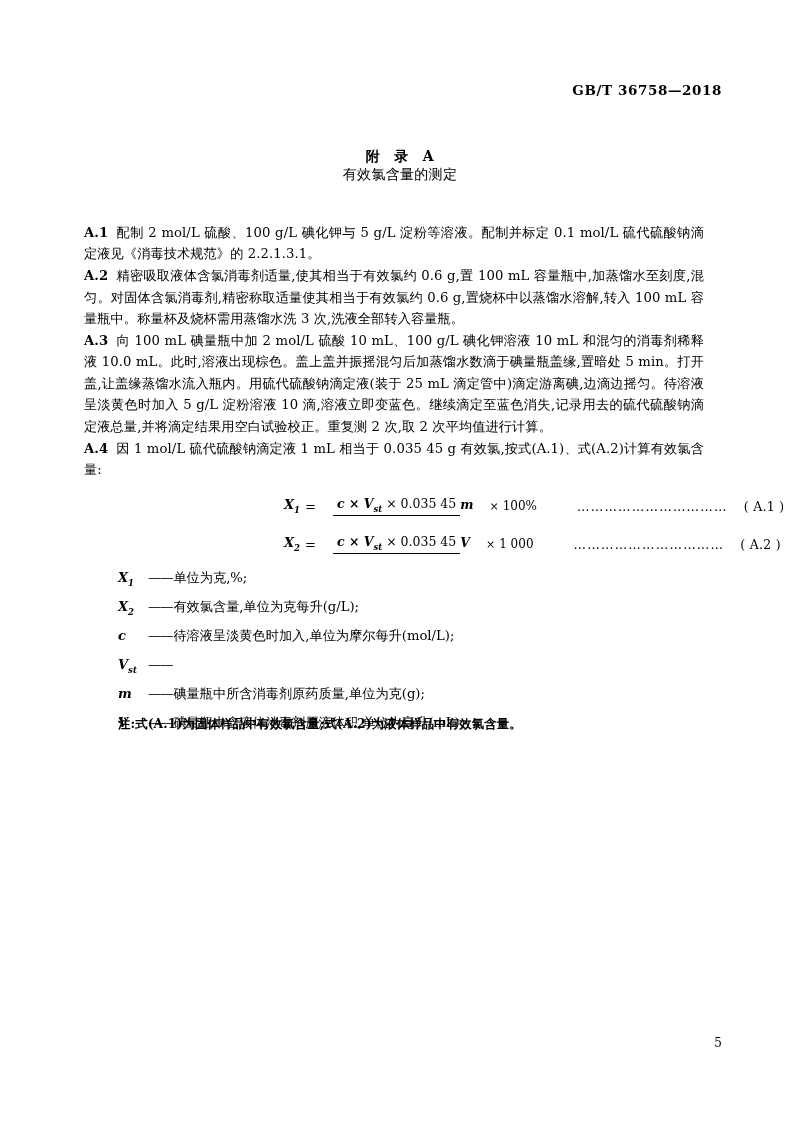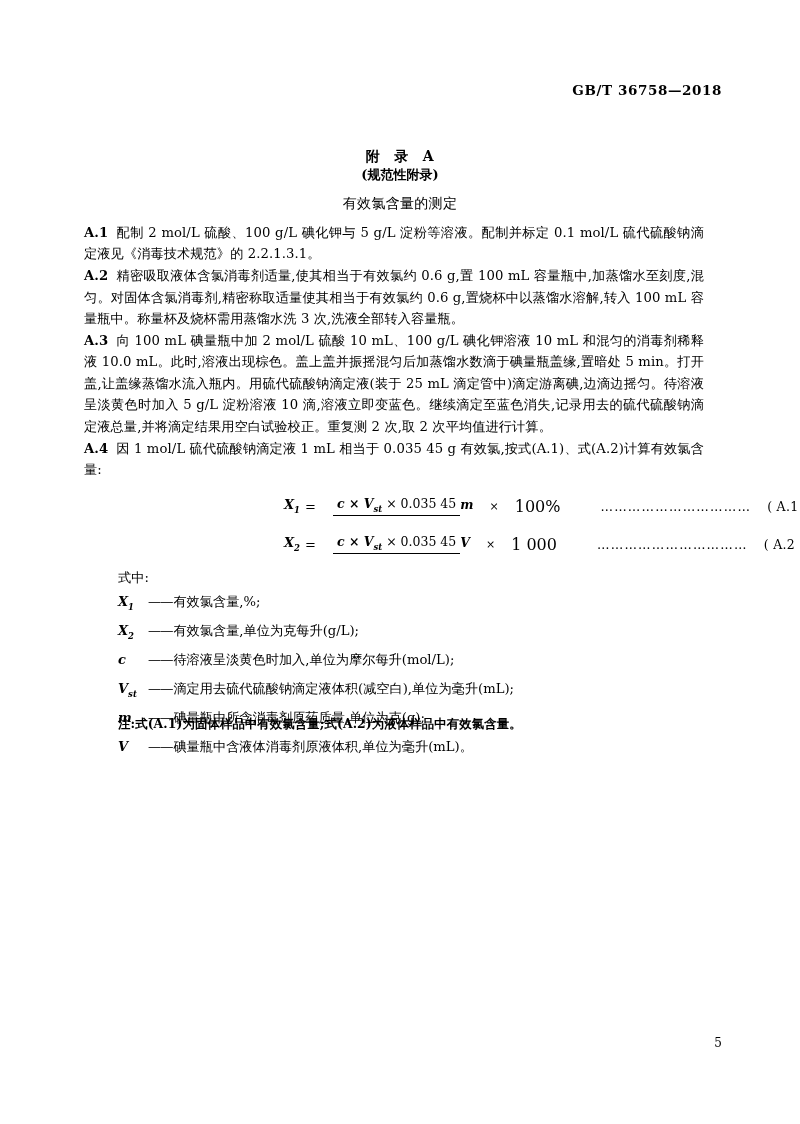--- a/index.html
+++ b/index.html
@@ -130,21 +130,21 @@
     font-size: 12.5px;
     white-space: nowrap;
   }
   .frac .den {
     padding-top: 1px;
     font-size: 12.5px;
     font-style: italic;
     font-weight: bold;
   }
   .mul { margin: 0 4px; font-size: 11px; }
-  .tail { margin-left: 12px; font-size: 16px; }
+  .tail { margin-left: 0; font-size: 12px; }
   .leader {
     margin-left: 40px;
     font-size: 12.5px;
     letter-spacing: 1.2px;
     white-space: nowrap;
   }
   .eqno { font-size: 12.5px; margin-left: 16px; letter-spacing: 0.3px; }
 
   
   .where {
@@ -208,21 +208,20 @@
 <body>
 
 <div class="page">
 
   <div class="header">GB/T 36758—2018</div>
 
   <div class="title-block">
     <div class="title-main">
       <span>附</span><span class="sp"></span><span>录</span><span class="sp"></span><span>A</span>
     </div>
-    <div class="title-sub">(规范性附录)</div>
     <div class="title-name">有效氯含量的测定</div>
   </div>
 
   <div class="body-wrap">
     <p class="clause">
       <span class="cl-num">A.1</span><span>配制 2 mol/L 硫酸、100 g/L 碘化钾与 5 g/L 淀粉等溶液。配制并标定 0.1 mol/L 硫代硫酸钠滴定液见《消毒技术规范》的 2.2.1.3.1。</span>
     </p>
     <p class="clause">
       <span class="cl-num">A.2</span><span>精密吸取液体含氯消毒剂适量,使其相当于有效氯约 0.6 g,置 100 mL 容量瓶中,加蒸馏水至刻度,混匀。对固体含氯消毒剂,精密称取适量使其相当于有效氯约 0.6 g,置烧杯中以蒸馏水溶解,转入 100 mL 容量瓶中。称量杯及烧杯需用蒸馏水洗 3 次,洗液全部转入容量瓶。</span>
     </p>
@@ -262,45 +261,43 @@
         <span class="mul">×</span>
         <span class="tail">1 000</span>
         <span class="leader">……………………………</span>
         <span class="eqno">( A.2 )</span>
       </div>
     </div>
 
   </div>
 
   <div class="where">
-    <div class="where-label">式中:</div>
     <div class="def-list">
 
       <div class="def-row">
         <span class="def-sym"><span>X</span><span class="sub">1</span></span>
         <span class="def-dash">——</span>
-        <span class="def-text">有效氯含量,%;</span>
+        <span class="def-text">单位为克,%;</span>
       </div>
 
       <div class="def-row">
         <span class="def-sym"><span>X</span><span class="sub">2</span></span>
         <span class="def-dash">——</span>
         <span class="def-text">有效氯含量,单位为克每升(g/L);</span>
       </div>
 
       <div class="def-row">
         <span class="def-sym"><span>c</span><span class="sub"></span></span>
         <span class="def-dash">——</span>
         <span class="def-text">待溶液呈淡黄色时加入,单位为摩尔每升(mol/L);</span>
       </div>
 
       <div class="def-row">
         <span class="def-sym"><span>V</span><span class="sub">st</span></span>
         <span class="def-dash">——</span>
-        <span class="def-text">滴定用去硫代硫酸钠滴定液体积(减空白),单位为毫升(mL);</span>
       </div>
 
       <div class="def-row">
         <span class="def-sym"><span>m</span><span class="sub"></span></span>
         <span class="def-dash">——</span>
         <span class="def-text">碘量瓶中所含消毒剂原药质量,单位为克(g);</span>
       </div>
 
       <div class="def-row">
         <span class="def-sym"><span>V</span><span class="sub"></span></span>

